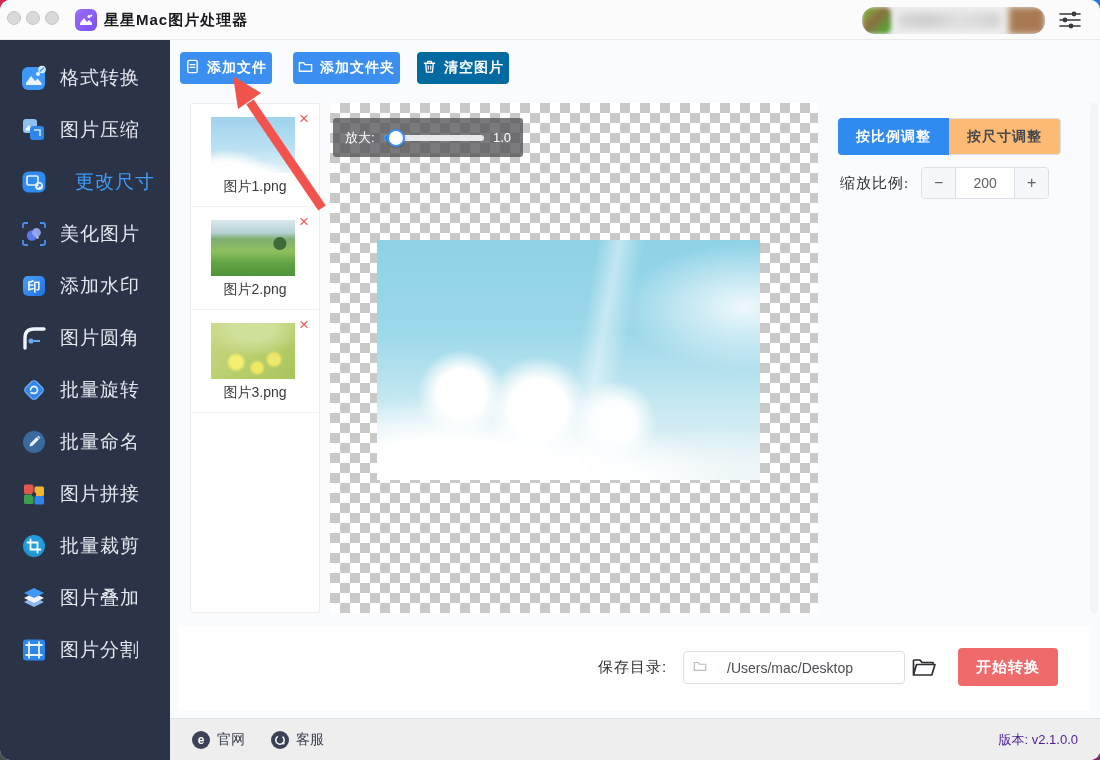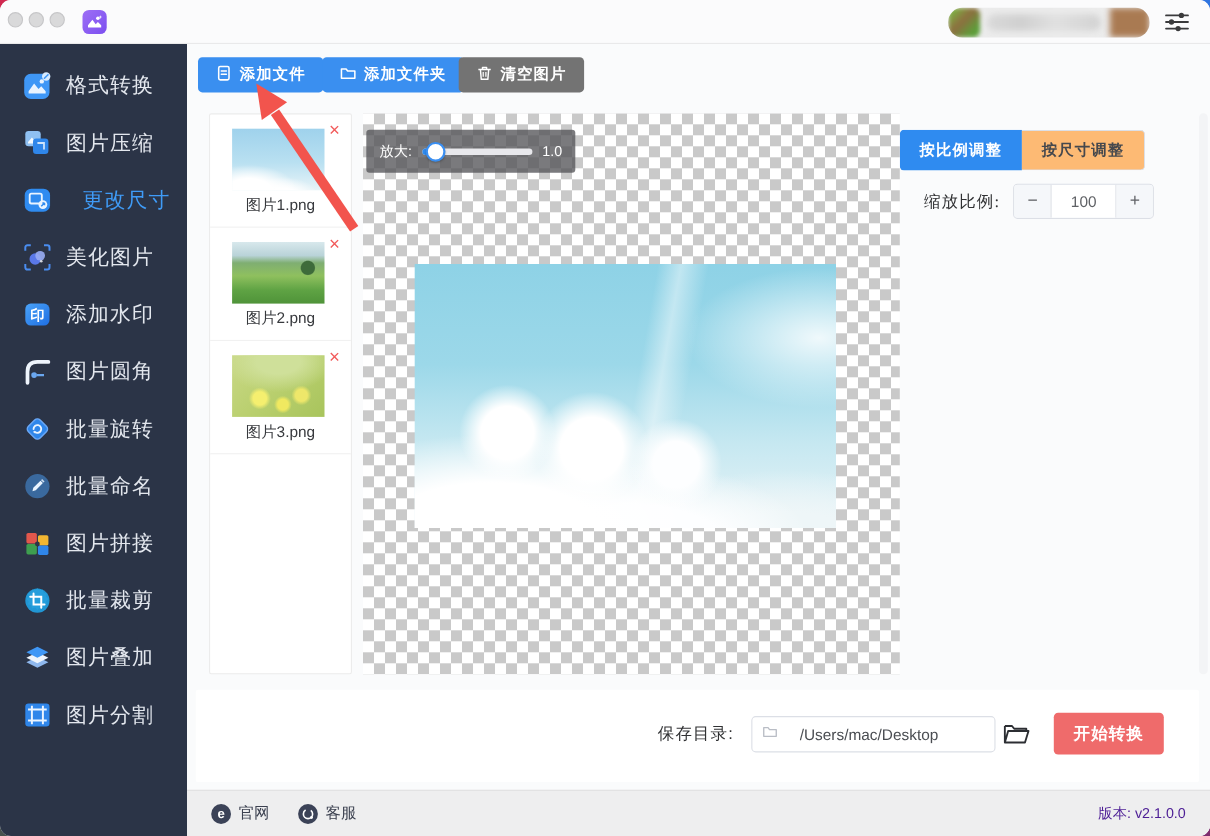--- a/index.html
+++ b/index.html
@@ -35,23 +35,23 @@
   .side-item { height:52px; display:flex; align-items:center; padding-left:21px; cursor:pointer; }
   .side-icon { width:26px; height:26px; flex:0 0 auto; display:flex; align-items:center; justify-content:center; }
   .side-label { margin-left:13px; font-size:19px; color:#e3e7ee; letter-spacing:1px; }
   .side-item.active .side-label { color:#3f9bf7;margin-left:28px; }
 
   
   .content { position:absolute; left:170px; top:40px; width:930px; height:720px; background:#fafbfc; }
 
   
   .tb-btn { position:absolute; top:12px; height:32px; border:none; border-radius:4px; color:#fff; font-size:14px; font-weight:bold;
-    display:flex; align-items:center; gap:7px; padding:0 16px; cursor:pointer; letter-spacing:1px; font-family:inherit; }
+    display:flex; align-items:center; gap:7px; padding:0 5px; cursor:pointer; letter-spacing:1px; font-family:inherit; }
   .tb-blue { background:#3a8ff0; }
-  .tb-gray { background:#737373; }
+  .tb-gray { background:#0369a1;font-family:Liberation Mono, monospace; }
   .btn-add-file { left:10px; } .btn-add-folder { left:123px; } .btn-clear { left:247px; }
 
   
   .filepanel { position:absolute; left:20px; top:63px; width:130px; height:510px; background:#fff; border:1px solid #ececec; border-radius:2px; }
   .file-item { position:relative; height:103px; border-bottom:1px solid #f1f1f1; }
   .file-thumb { position:absolute; left:20px; top:13px; width:84px; height:56px; }
   .file-x { position:absolute; right:10px; top:6px; font-size:17px; color:#f25c5c; cursor:pointer; line-height:1; }
   .file-name { position:absolute; left:0; right:0; bottom:10px; text-align:center; font-size:14px; color:#37393d; }
   .thumb-1 { background:
       radial-gradient(ellipse 70% 55% at 18% 100%, #ffffff 35%, rgba(255,255,255,0) 75%),
@@ -84,21 +84,21 @@
       radial-gradient(circle 44px at 22% 64%, #ffffff 55%, rgba(255,255,255,0) 100%),
       radial-gradient(circle 52px at 42% 70%, #ffffff 55%, rgba(255,255,255,0) 100%),
       radial-gradient(circle 42px at 62% 76%, #fdfeff 50%, rgba(255,255,255,0) 100%),
       radial-gradient(ellipse 65% 48% at 18% 102%, #ffffff 40%, rgba(255,255,255,0) 78%),
       radial-gradient(ellipse 55% 42% at 52% 108%, #fdfeff 40%, rgba(255,255,255,0) 78%),
       radial-gradient(ellipse 55% 40% at 88% 108%, #eef6f8 35%, rgba(255,255,255,0) 75%),
       linear-gradient(100deg, rgba(255,255,255,0) 52%, rgba(255,255,255,.45) 57%, rgba(255,255,255,0) 63%),
       linear-gradient(180deg,#8ed2e6 0%,#9cd8e9 38%,#c6e8f1 68%,#e9f4f7 100%); }
 
   
-  .tabs { position:absolute; left:648px; top:78px; width:223px; height:37px; display:flex; border-radius:4px; overflow:hidden;text-align:right; }
+  .tabs { position:absolute; left:668px; top:78px; width:223px; height:37px; display:flex; border-radius:4px; overflow:hidden;text-align:right; }
   .tab { flex:1; display:flex; align-items:center; justify-content:center; font-size:14px; font-weight:bold; cursor:pointer; letter-spacing:1px; }
   .tab.active { background:#2f8bf0; color:#fff; }
   .tab.inactive { background:#fdba74; color:#45484d; border:1px solid #dcdfe6; border-left:none; border-radius:0 4px 4px 0; }
   .scale-row { position:absolute; left:670px; top:127px; height:32px; display:flex; align-items:center; }
   .scale-label { font-size:15px; color:#303133; letter-spacing:1px;font-family:Liberation Serif, serif; }
   .stepper { display:flex; margin-left:12px; border:1px solid #dcdfe6; border-radius:4px; overflow:hidden; height:32px; }
   .step-btn { width:33px; background:#f5f7fa; color:#606266; font-size:16px; display:flex; align-items:center; justify-content:center; cursor:pointer; }
   .step-val { width:60px; background:#fff; border-left:1px solid #dcdfe6; border-right:1px solid #dcdfe6; color:#606266; font-size:14px; display:flex; align-items:center; justify-content:center; }
   .scrollstrip { position:absolute; left:920px; top:63px; width:8px; height:510px; background:#f3f4f6; border-radius:4px; }
 
@@ -132,20 +132,21 @@
     <div class="traffic t1"></div>
     <div class="traffic t2"></div>
     <div class="traffic t3"></div>
     <div class="appicon">
       <svg width="14" height="14" viewBox="0 0 14 14">
           <path d="M1 10 L5 5 L8 9 L10 7 L13 10 V12 H1 Z" fill="#fff"></path>
           <circle cx="10" cy="3.5" r="1.6" fill="#fff"></circle>
           <path d="M12.2 0.8 l0.5 1.2 1.2 0.5 -1.2 0.5 -0.5 1.2 -0.5 -1.2 -1.2 -0.5 1.2 -0.5 Z" fill="#fff" opacity="0.9"></path>
         </svg>
     </div>
+    <div class="apptitle">星星Mac图片处理器</div>
     <div class="userpill">
       <div class="avatar-blur"></div>
       <div class="name-blur"></div>
       <div class="badge-blur"></div>
     </div>
     <div class="tune">
       <svg width="24" height="22" viewBox="0 0 24 22">
         <g stroke="#3a3a3c" stroke-width="1.6" stroke-linecap="round">
           <line x1="2" y1="5" x2="22" y2="5"></line>
             <line x1="2" y1="11" x2="22" y2="11"></line>
@@ -364,21 +365,21 @@
     </div>
 
     <div class="tabs">
       <div class="tab active">按比例调整</div>
       <div class="tab inactive">按尺寸调整</div>
     </div>
     <div class="scale-row">
       <span class="scale-label">缩放比例:</span>
       <div class="stepper">
         <div class="step-btn">−</div>
-        <div class="step-val">100</div>
+        <div class="step-val">200</div>
         <div class="step-btn">+</div>
       </div>
     </div>
     <div class="scrollstrip"></div>
 
     <div class="bottombar">
       <span class="save-label">保存目录:</span>
       <div class="path-input">
         <span><svg width="14" height="14" viewBox="0 0 16 16">
               <path d="M1.5 4 H6 L7.5 6 H14.5 V13 H1.5 Z" fill="none" stroke="#b9bdc5" stroke-width="1.4" stroke-linejoin="round"></path>

